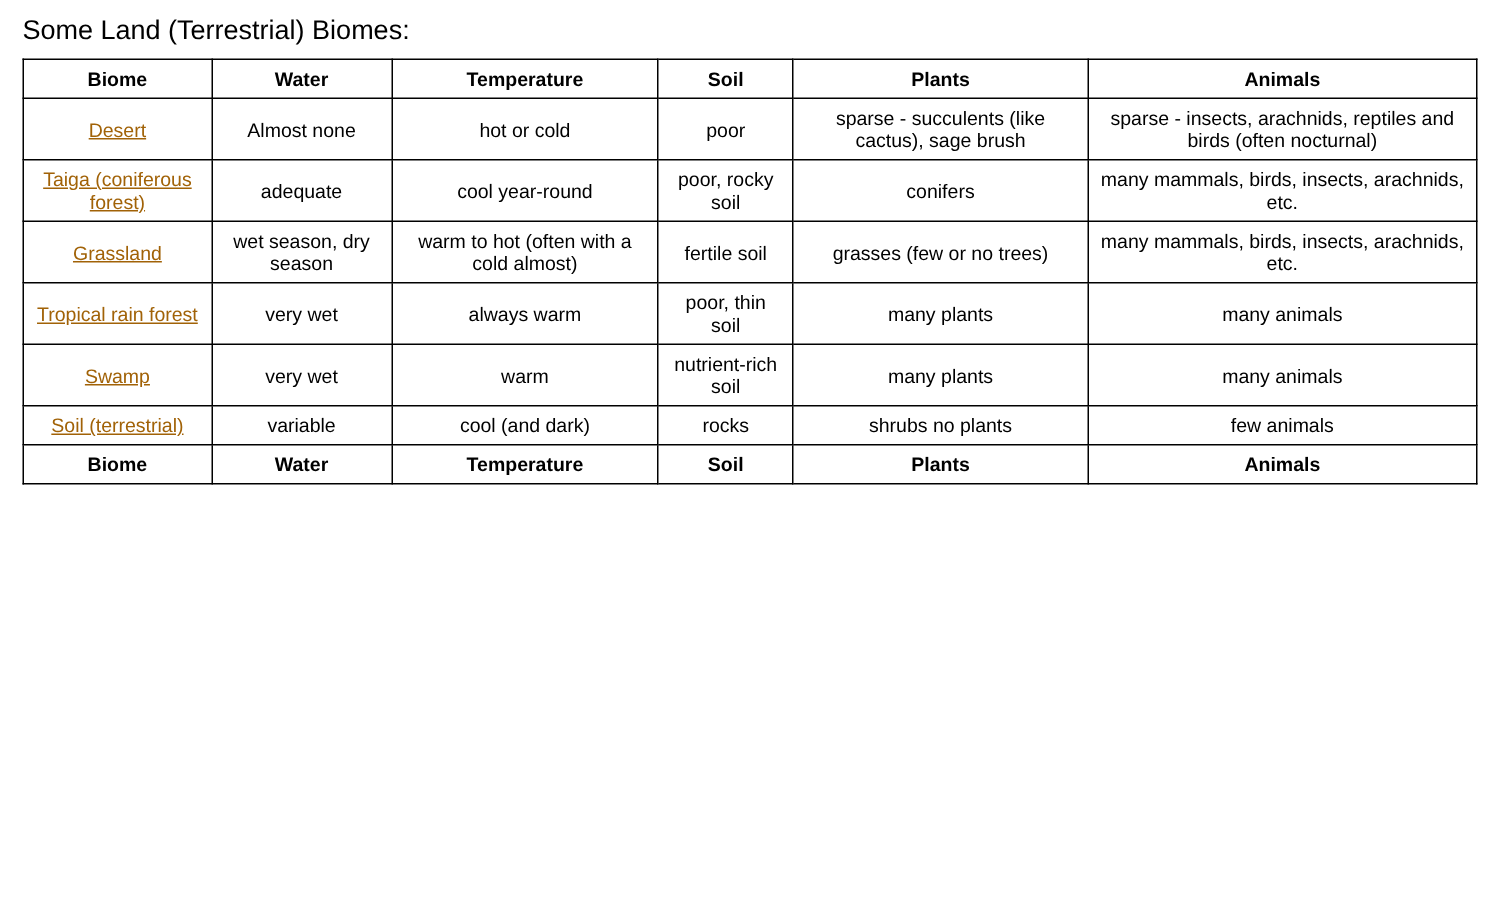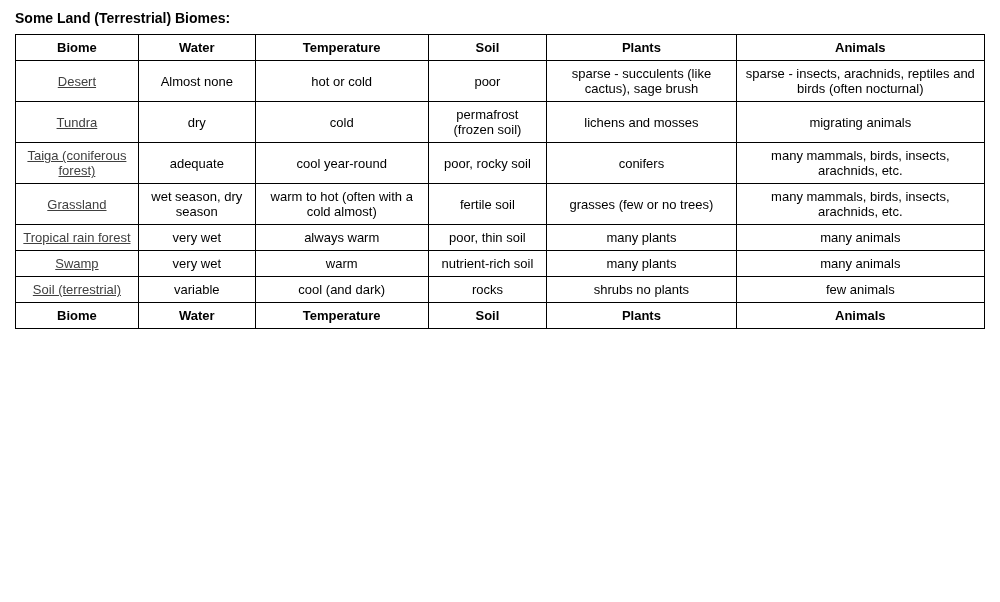--- a/index.html
+++ b/index.html
@@ -4,43 +4,43 @@
   <style>
     * { box-sizing: border-box; margin: 0; padding: 0; }
     body {
       background: #fff;
       font-family: Arial, sans-serif;
       font-size: 13px;
       padding: 10px 15px;
       color: #000;
     }
     .page-title {
-      font-weight: bold;
-      font-size: 14px;
+      font-weight: normal;
+      font-size: 18px;
       margin-bottom: 8px;
     }
     table {
       border-collapse: collapse;
       width: 100%;
     }
     th, td {
       border: 1px solid #000;
       padding: 5px 7px;
       text-align: center;
       vertical-align: middle;
     }
     th {
       font-weight: bold;
       background: #fff;
     }
     tr.header-row th, tr.footer-row td {
       font-weight: bold;
     }
     td a {
-      color: #404040;
+      color: #a16207;
       text-decoration: underline;
     }
     td.biome-cell {
       text-align: center;
     }
   </style>
 </head>
 <body>
 
 <div class="page-title">Some Land (Terrestrial) Biomes:</div>
@@ -57,28 +57,20 @@
     </tr>
   </thead>
   <tbody id="table-body">
   <tr>
         <td class="biome-cell"><a href="#">Desert</a></td>
         <td>Almost none</td>
         <td>hot or cold</td>
         <td>poor</td>
         <td>sparse - succulents (like cactus), sage brush</td>
         <td>sparse - insects, arachnids, reptiles and birds (often nocturnal)</td>
-      </tr>
-      <tr>
-        <td class="biome-cell"><a href="#">Tundra</a></td>
-        <td>dry</td>
-        <td>cold</td>
-        <td>permafrost (frozen soil)</td>
-        <td>lichens and mosses</td>
-        <td>migrating animals</td>
       </tr>
       <tr>
         <td class="biome-cell"><a href="#">Taiga (coniferous forest)</a></td>
         <td>adequate</td>
         <td>cool year-round</td>
         <td>poor, rocky soil</td>
         <td>conifers</td>
         <td>many mammals, birds, insects, arachnids, etc.</td>
       </tr>
       <tr>

